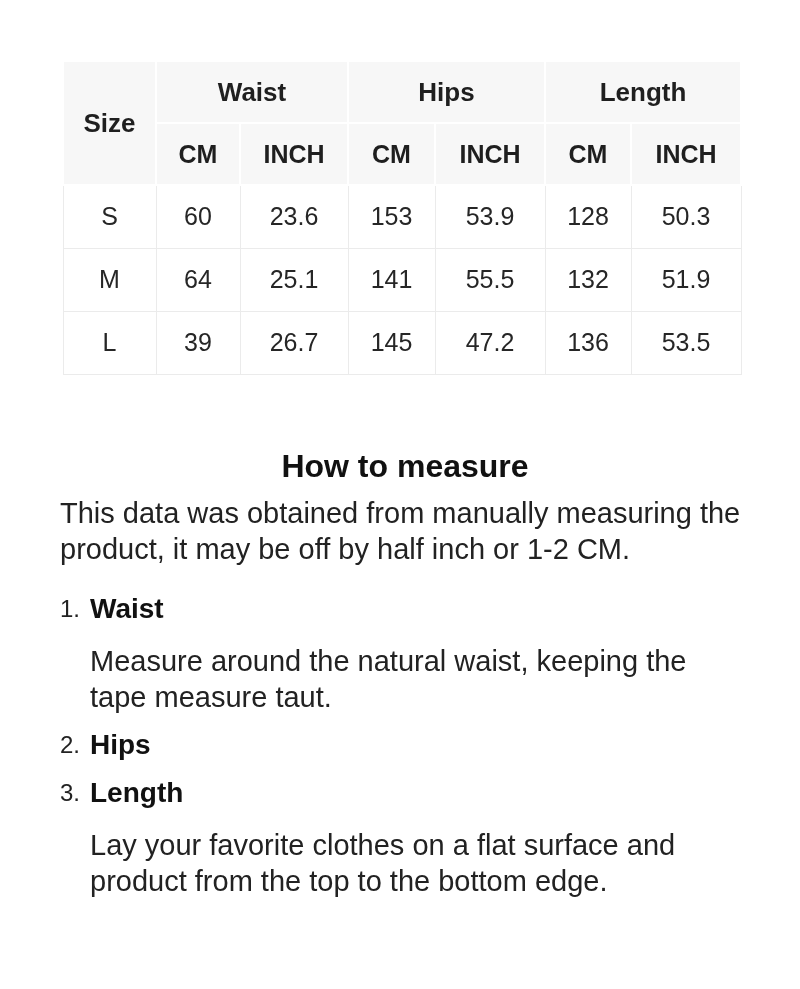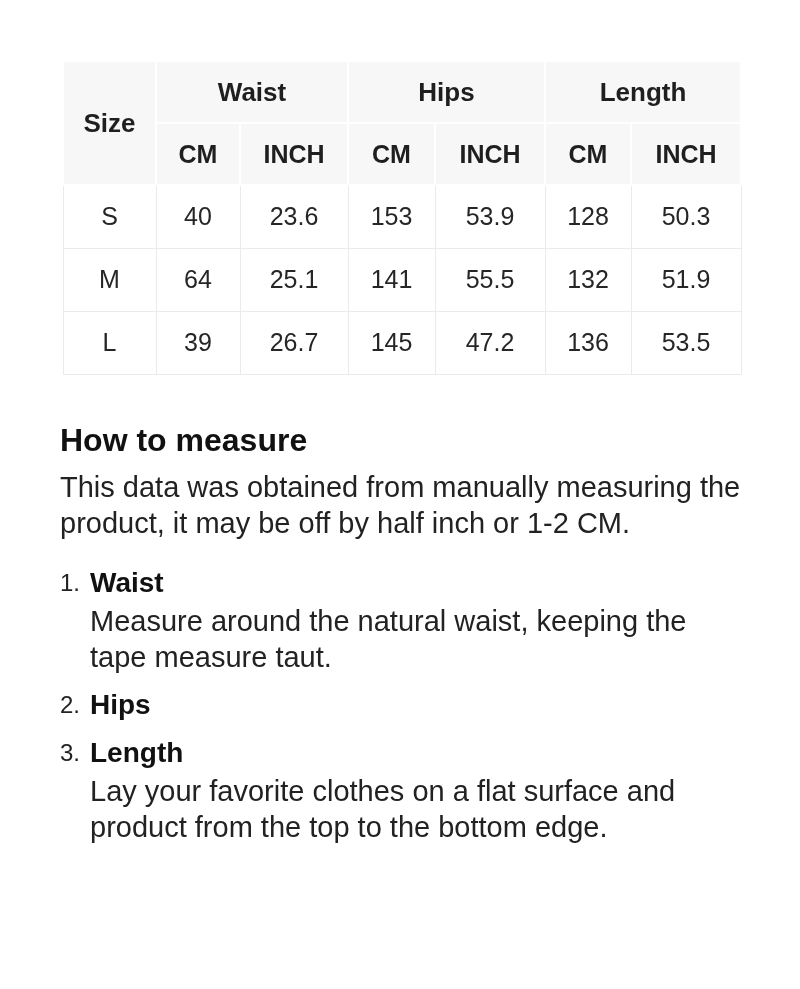--- a/index.html
+++ b/index.html
@@ -38,25 +38,26 @@
   table.size-chart tbody td, table.size-chart tbody th.row-size {
     background: #ffffff;
     border: 1px solid #ebebeb;
     font-size: 25px;
     font-weight: normal;
     color: #262626;
   }
 
   
   h2.htm-title {
-    margin: 46px 0 0 0;
+    margin: 72px 0 0 0;
     font-size: 32px;
     line-height: 38px;
     font-weight: bold;
     color: #111111;
+    text-align: center;
   }
   p.intro {
     margin: 10px 0 0 0;
     width: 692px;
     font-size: 29px;
     line-height: 36px;
     color: #222222;
   }
   .steps { margin-top: 24px; }
   .step { display: flex; flex-direction: row; margin-bottom: 12px; }
@@ -68,21 +69,21 @@
     color: #222222;
   }
   .step-body { flex: 1 1 auto; }
   .step-title {
     font-size: 28px;
     line-height: 36px;
     font-weight: bold;
     color: #111111;
   }
   .step-desc {
-    margin-top: 2px;
+    margin-top: 16px;
     max-width: 655px;
     font-size: 29px;
     line-height: 36px;
     color: #222222;
   }
 </style>
 </head>
 <body>
 
 <div class="page">
@@ -109,21 +110,21 @@
         <th>INCH</th>
         <th>CM</th>
         <th>INCH</th>
         <th>CM</th>
         <th>INCH</th>
       </tr>
     </thead>
     <tbody>
       <tr>
         <th class="row-size">S</th>
-        <td>40</td>
+        <td>60</td>
         <td>23.6</td>
         <td>153</td>
         <td>53.9</td>
         <td>128</td>
         <td>50.3</td>
       </tr>
       <tr>
         <th class="row-size">M</th>
         <td>64</td>
         <td>25.1</td>

